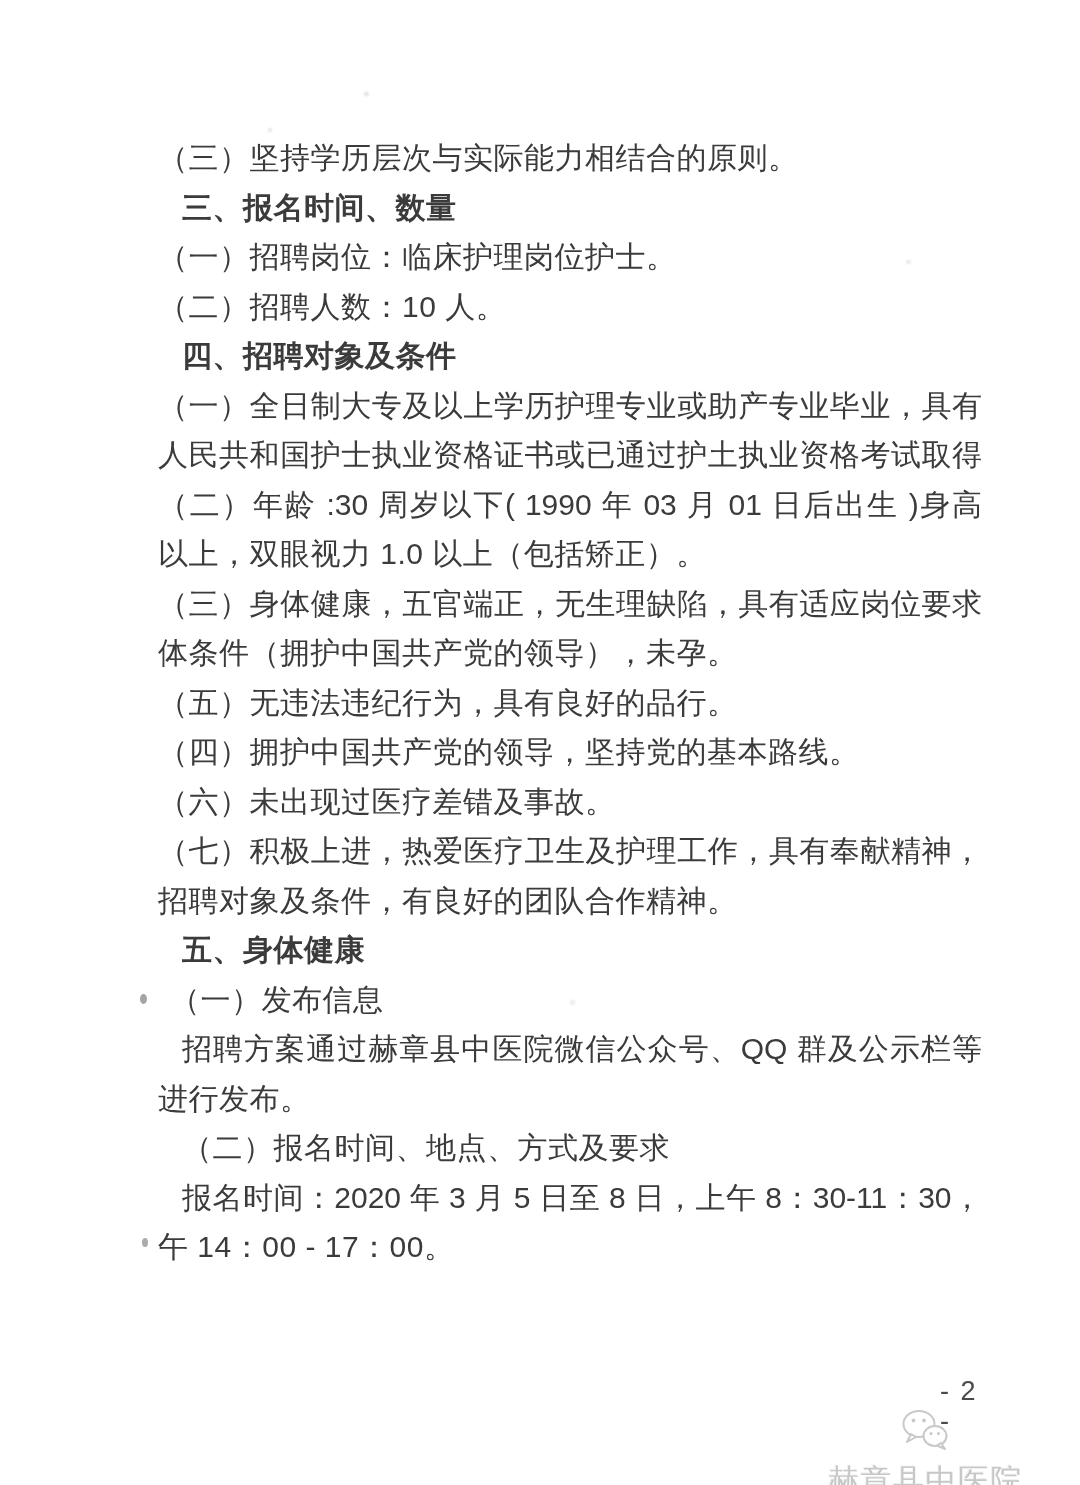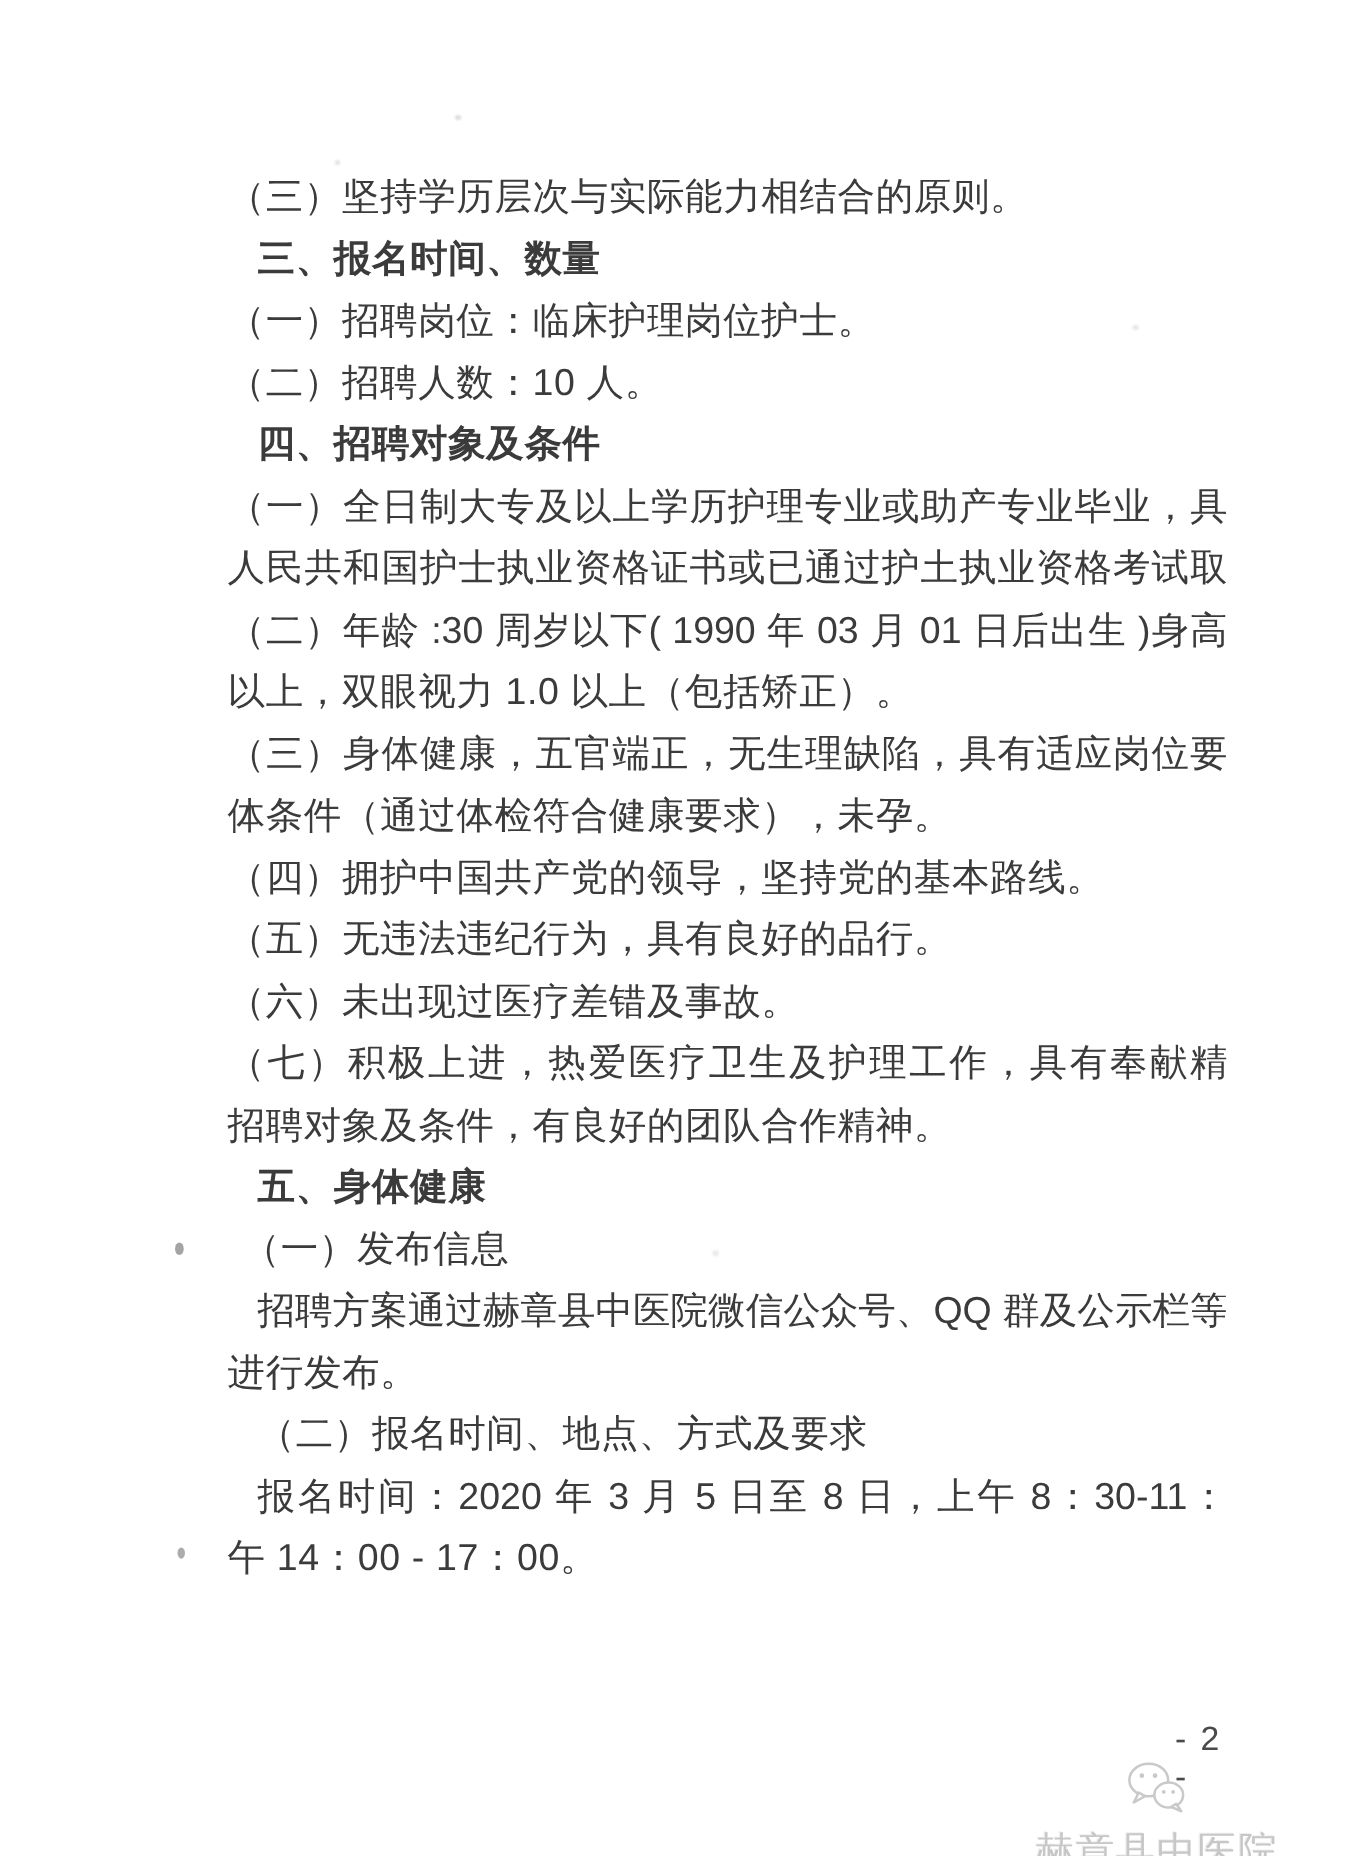--- a/index.html
+++ b/index.html
@@ -22,21 +22,20 @@
     width: 824px;
     color: #3b3b3b;
   }
   .line {
     height: 49.5px;
     line-height: 49.5px;
     font-size: 30px;
     letter-spacing: 0.5px;
     white-space: nowrap;
     text-align: left;
-    margin-left: 24px;
   }
   .line.full {
     white-space: normal;
     text-align: justify;
     text-align-last: justify;
     letter-spacing: 0;
     overflow: hidden;
   }
   .line.heading {
     font-weight: 700;
@@ -102,23 +101,23 @@
     <div class="line">（三）坚持学历层次与实际能力相结合的原则。</div>
     <div class="line heading">三、报名时间、数量</div>
     <div class="line">（一）招聘岗位：临床护理岗位护士。</div>
     <div class="line">（二）招聘人数：10 人。</div>
     <div class="line heading">四、招聘对象及条件</div>
     <div class="line full">（一）全日制大专及以上学历护理专业或助产专业毕业，具有中华</div>
     <div class="line full">人民共和国护士执业资格证书或已通过护土执业资格考试取得护士</div>
     <div class="line full">（二）年龄 :30 周岁以下( 1990 年 03 月 01 日后出生 )身高 155cm</div>
     <div class="line">以上，双眼视力 1.0 以上（包括矫正）。</div>
     <div class="line full">（三）身体健康，五官端正，无生理缺陷，具有适应岗位要求的身</div>
-    <div class="line">体条件（通过体检符合健康要求），未孕。</div>
+    <div class="line">体条件（拥护中国共产党的领导），未孕。</div>
+    <div class="line">（五）无违法违纪行为，具有良好的品行。</div>
     <div class="line">（四）拥护中国共产党的领导，坚持党的基本路线。</div>
-    <div class="line">（五）无违法违纪行为，具有良好的品行。</div>
     <div class="line">（六）未出现过医疗差错及事故。</div>
     <div class="line full">（七）积极上进，热爱医疗卫生及护理工作，具有奉献精神，服从</div>
     <div class="line">招聘对象及条件，有良好的团队合作精神。</div>
     <div class="line heading">五、身体健康</div>
     <div class="line indent-sm">（一）发布信息</div>
     <div class="line indent full">招聘方案通过赫章县中医院微信公众号、QQ 群及公示栏等方式</div>
     <div class="line">进行发布。</div>
     <div class="line indent">（二）报名时间、地点、方式及要求</div>
     <div class="line indent full">报名时间：2020 年 3 月 5 日至 8 日，上午 8：30-11：30，下</div>
     <div class="line">午 14：00 - 17：00。</div>

